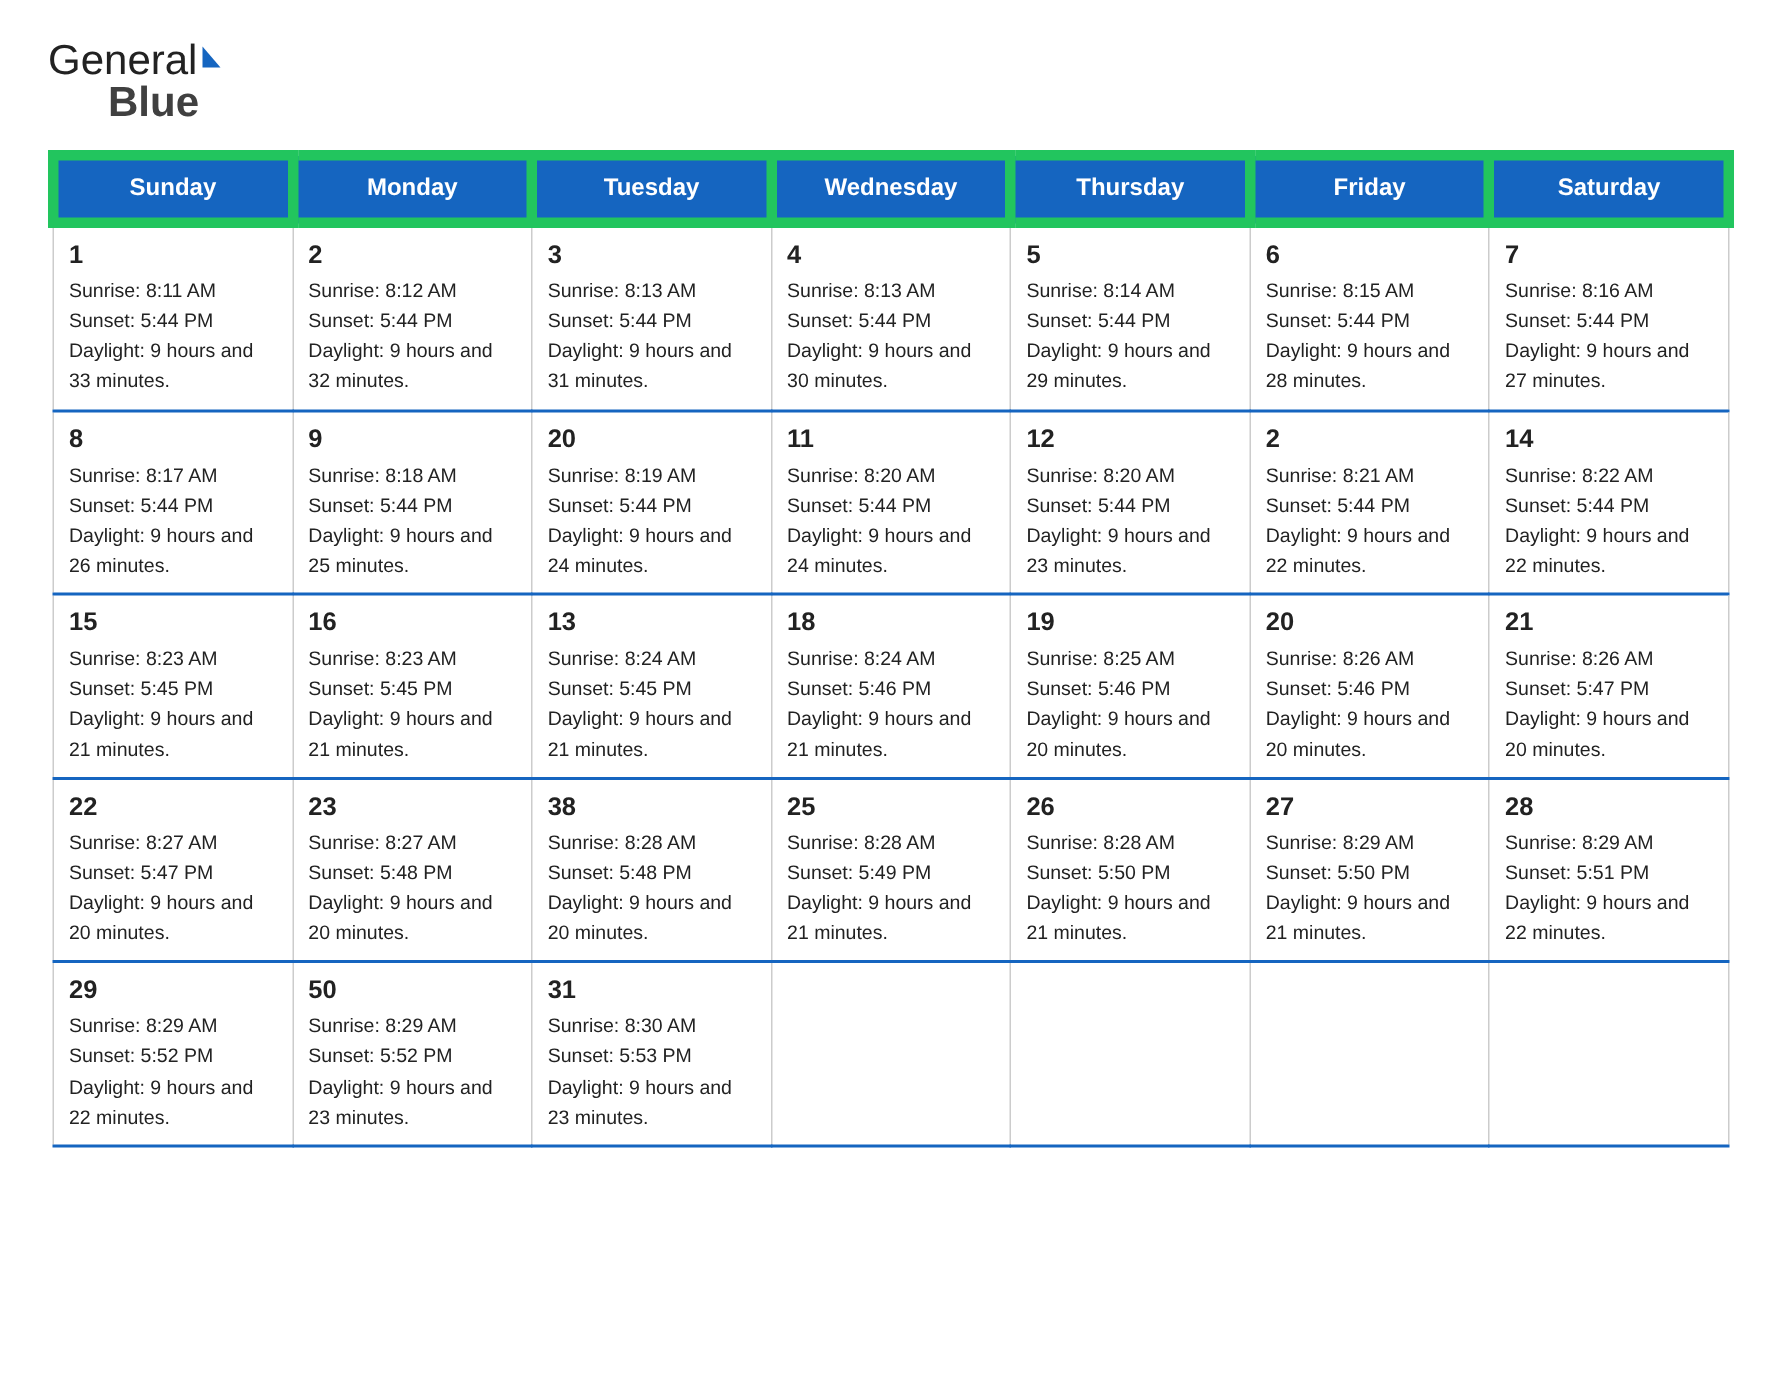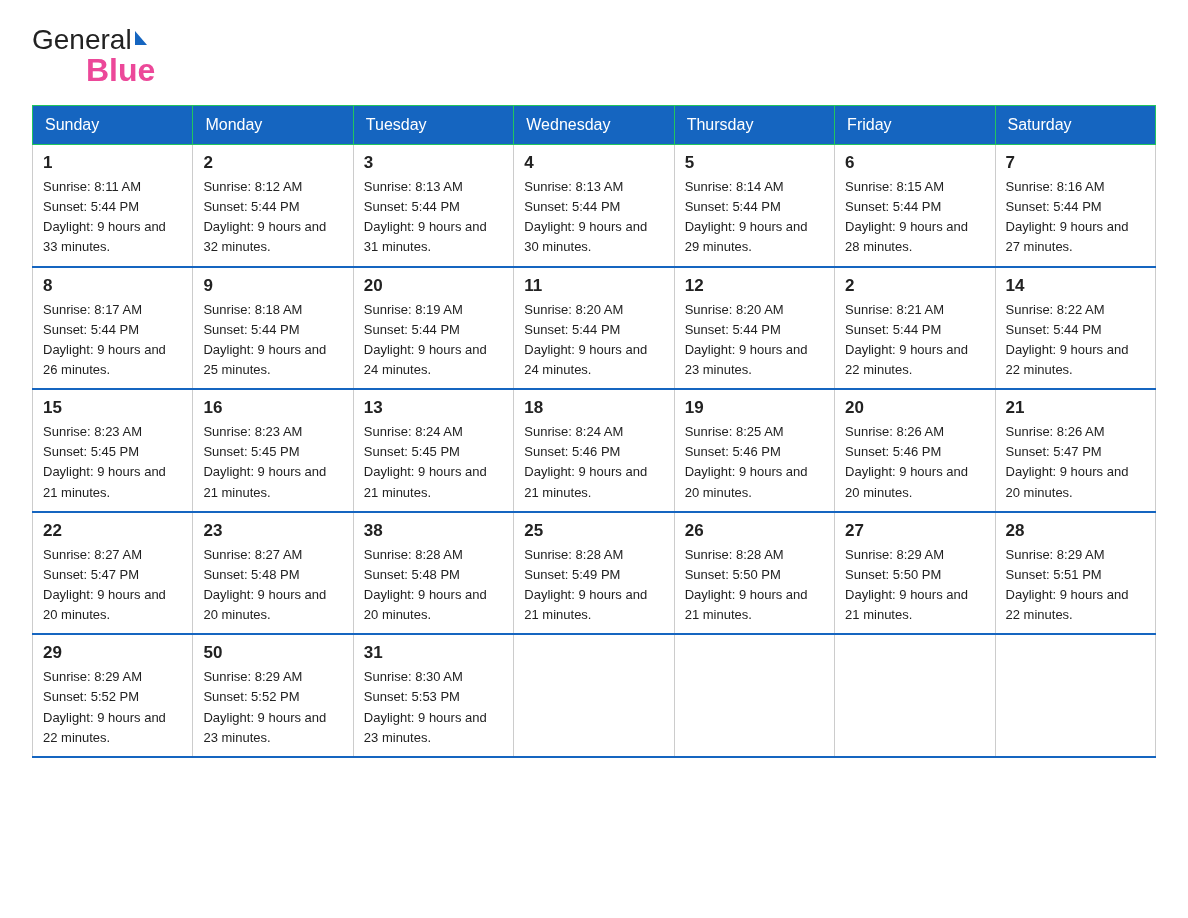--- a/index.html
+++ b/index.html
@@ -34,23 +34,23 @@
     .calendar {
       width: 100%;
       border-collapse: collapse;
       margin-top: 16px;
     }
     .calendar thead th {
       background-color: #1565c0;
       color: #fff;
       padding: 10px 12px;
       font-size: 16px;
-      font-weight: normal;
-      text-align: left;
-      border: 1px solid #22c55e;
+      font-weight: bold;
+      text-align: center;
+      border: 7px solid #22c55e;
     }
     .calendar tbody td {
       vertical-align: top;
       padding: 8px 10px;
       border: 1px solid #ccc;
       font-size: 13.5px;
       color: #222;
       width: 14.28%;
       min-height: 100px;
     }
@@ -90,24 +90,24 @@
       margin-left: 3px;
       width: 0;
       height: 0;
       border-style: solid;
       border-width: 14px 0 0 12px;
       border-color: transparent transparent transparent #1565c0;
       vertical-align: middle;
       margin-bottom: 4px;
     }
     .logo-line2 {
-      font-size: 32px;
-      font-weight: bold;
-      color: #ec4899;
-      margin-left: 54px;
+      font-size: 28px;
+      font-weight: bold;
+      color: #404040;
+      margin-left: 40px;
       margin-top: -4px;
     }
   </style>
 </head>
 <body>
 
 <div class="header-row">
   <div class="logo-wrapper">
     <div class="logo-line1">
       <span class="logo-g">General</span>

